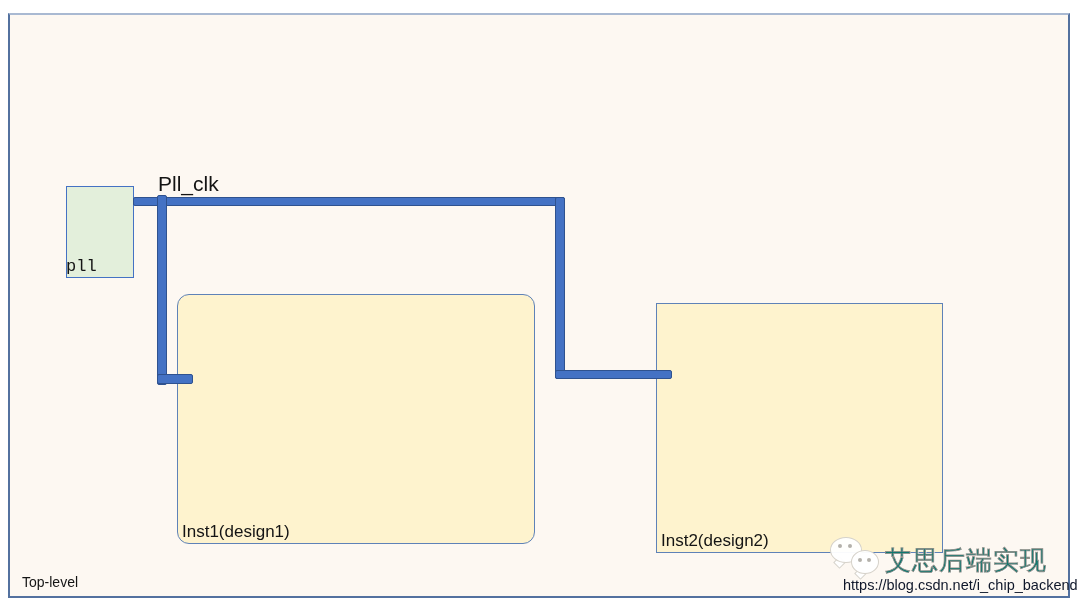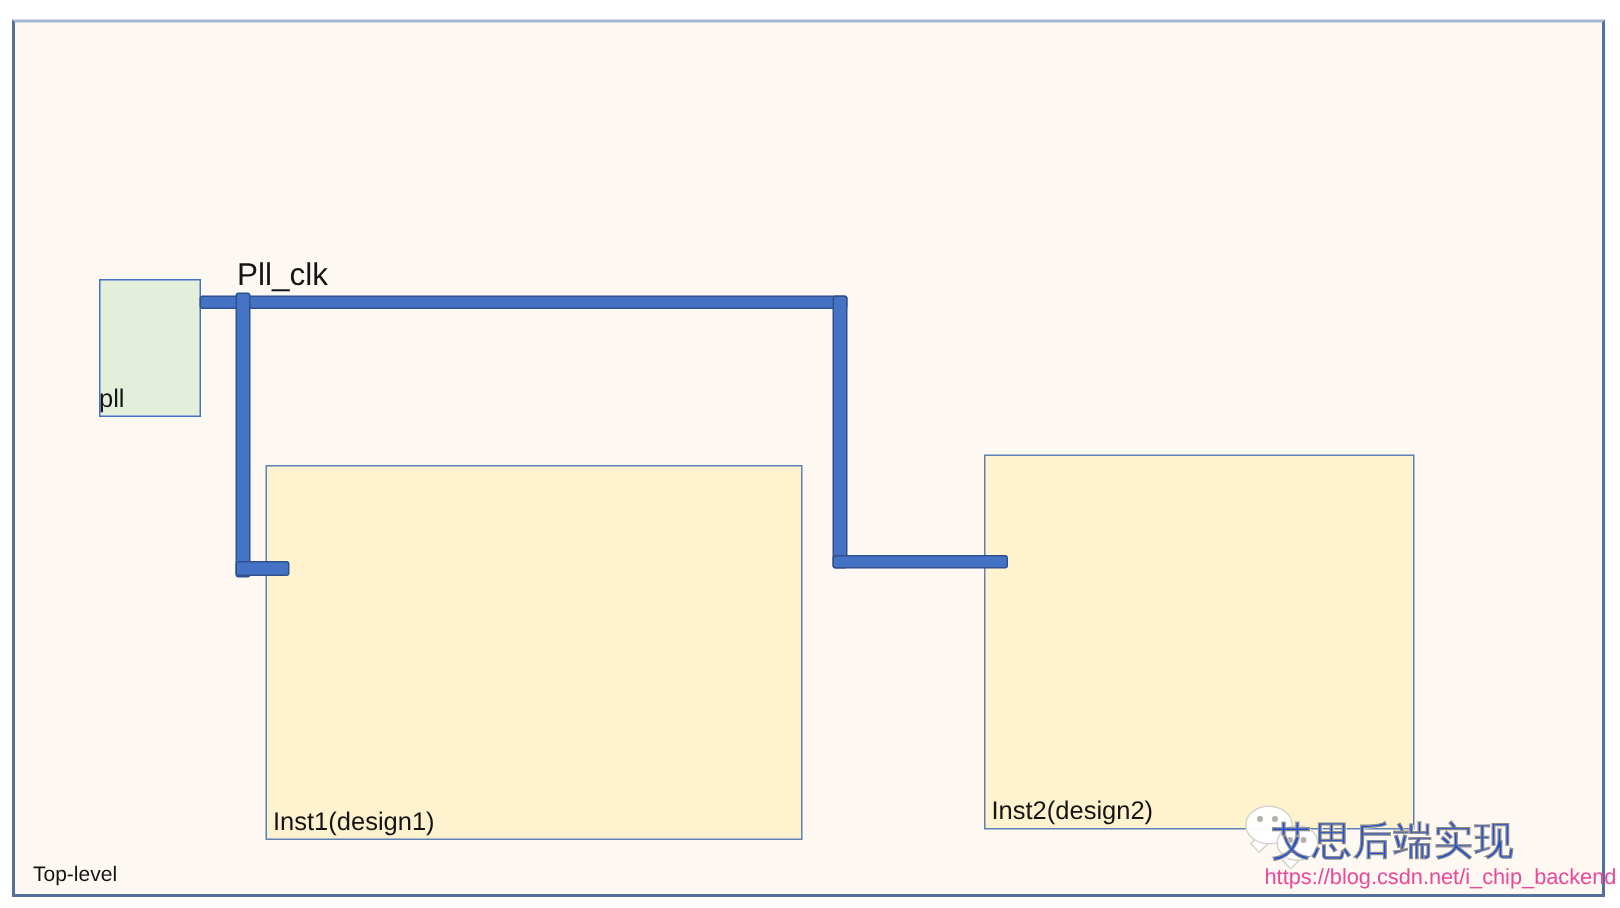--- a/index.html
+++ b/index.html
@@ -29,20 +29,21 @@
     color: #141414;
   }
   
   .pll-block {
     position: absolute;
     left: 66px; top: 186px;
     width: 68px; height: 92px;
     box-sizing: border-box;
     background: var(--pll-fill, #E3EFDB);
     border: 1.5px solid var(--clock-net, #4472C4);
+    font-family: Liberation Mono, monospace;
   }
   .pll-label {
     position: absolute;
     left: -1px; bottom: 1px;
     font-size: 17px;
     color: #141414;
   }
   
   .clk-label {
     position: absolute;
@@ -64,21 +65,21 @@
   .seg-h-stub1 { left: 157px; top: 374px; width: 36px;  height: 10px; }
   .seg-v-right { left: 555px; top: 197px; width: 10px;  height: 182px; }
   .seg-h-stub2 { left: 555px; top: 370px; width: 117px; height: 9px; }
   
   .inst {
     position: absolute;
     box-sizing: border-box;
     background: var(--inst-fill, #FEF3CE);
     border: 1px solid var(--block-border, #5E82B8);
   }
-  .inst1 { left: 177px; top: 310px; width: 358px; height: 250px; }
+  .inst1 { left: 177px; top: 294px; width: 358px; height: 250px; border-radius: 12px; }
   .inst2 { left: 656px; top: 303px; width: 287px; height: 250px; }
   .inst-label {
     position: absolute;
     left: 4px; bottom: 1px;
     font-size: 17px;
     color: #141414;
   }
   
   .wm-icon { position: absolute; left: 828px; top: 535px; width: 56px; height: 44px; }
   .bubble {
@@ -104,33 +105,33 @@
     width: 4px; height: 4px;
     background: #b4b1ab;
     border-radius: 50%;
   }
   .eye-b1 { left: 10px; top: 9px; }
   .eye-b2 { left: 20px; top: 9px; }
   .eye-s1 { left: 30px; top: 23px; }
   .eye-s2 { left: 39px; top: 23px; }
   .wm-text {
     position: absolute;
-    left: 848px; top: 543px;
+    left: 885px; top: 543px;
     font-size: 26px;
     letter-spacing: 1px;
-    color: #1d4ed8;
+    color: #0f766e;
     -webkit-text-stroke: 0.8px #918e89;
     text-shadow: 1px 1px 0 rgba(255,255,255,0.75);
     white-space: nowrap;
   }
   .wm-url {
     position: absolute;
     left: 843px; top: 577px;
     font-size: 14.5px;
-    color: #ec4899;
+    color: #0f172a;
     white-space: nowrap;
   }
 </style>
 </head>
 <body>
 
 <div class="canvas">
 
   <div class="top-rect"></div>
 

